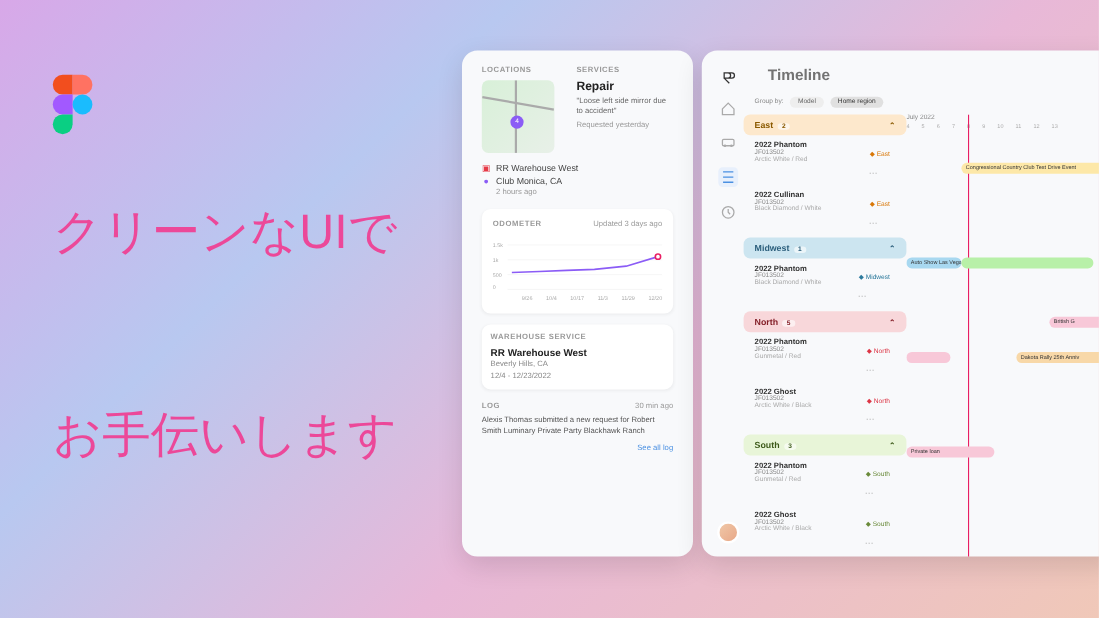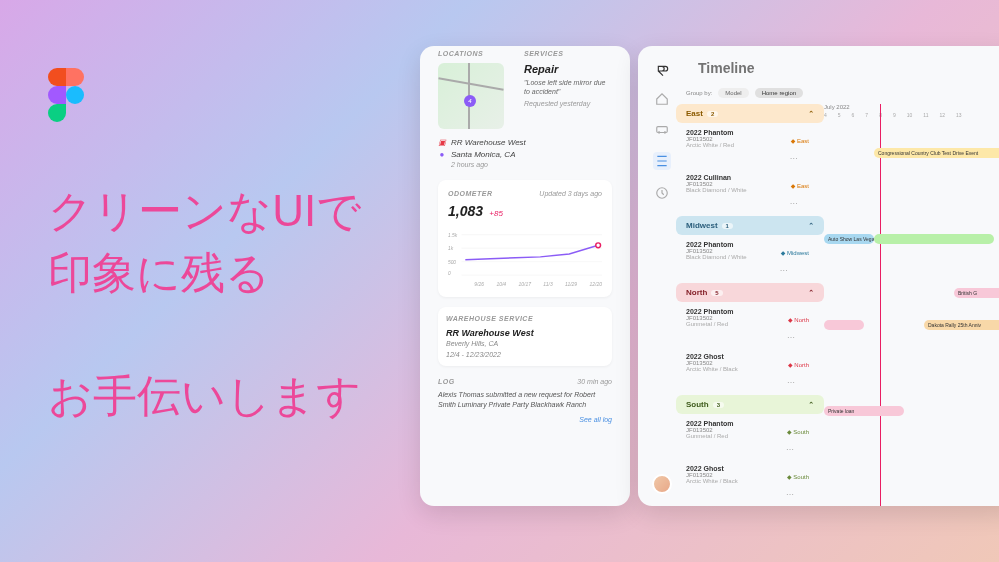--- a/index.html
+++ b/index.html
@@ -10,21 +10,21 @@
 .fig-shape { width: 18px; height: 18px; }
 .tl-red { background: #f24e1e; border-radius: 9px 0 0 9px; }
 .tr-orange { background: #ff7262; border-radius: 0 9px 9px 0; }
 .ml-purple { background: #a259ff; border-radius: 9px 0 0 9px; }
 .mr-blue { background: #1abcfe; border-radius: 50%; }
 .bl-green { background: #0acf83; border-radius: 9px 0 9px 9px; }
 .hero h2 { font-size: 26px; font-weight: 400; color: #2d3748; margin-bottom: 8px; }
 .hero h1 { font-size: 44px; font-weight: 500; color: #ec4899; line-height: 1.4; }
 
 .card { background: #f8f9fb; border-radius: 14px; position: absolute; box-shadow: 0 8px 24px rgba(0,0,0,0.12); }
-.card-left { left: 420px; top: 46px; width: 210px; height: 460px; padding: 4px 18px; font-size: 8px; color: #666; overflow: hidden; font-style: italic; }
+.card-left { left: 420px; top: 46px; width: 210px; height: 460px; padding: 14px 18px; font-size: 8px; color: #666; overflow: hidden; }
 .card-right { left: 638px; top: 46px; width: 380px; height: 460px; overflow: hidden; }
 
 .section-label { font-size: 7px; letter-spacing: 0.5px; color: #999; font-weight: 600; text-transform: uppercase; margin-bottom: 6px; }
 .locations-section { margin-bottom: 12px; }
 .map-placeholder { width: 66px; height: 66px; background: linear-gradient(135deg, #d8f0d8, #e8f0e8); border-radius: 6px; position: relative; overflow: hidden; margin-bottom: 6px; float: left; margin-right: 10px; }
 .map-pin { position: absolute; width: 12px; height: 12px; border-radius: 50%; background: #8b5cf6; color: #fff; font-size: 6px; display: flex; align-items: center; justify-content: center; top: 32px; left: 26px; }
 .map-road { position: absolute; background: #aaa; }
 .services-title { font-size: 11px; font-weight: 600; color: #222; margin-bottom: 3px; }
 .services-desc { font-size: 7px; color: #666; margin-bottom: 4px; line-height: 1.3; }
 .services-req { font-size: 7px; color: #999; }
@@ -118,21 +118,21 @@
     <div class="figma-row">
         <div class="fig-shape ml-purple"></div>
         <div class="fig-shape mr-blue"></div>
       </div>
     <div class="figma-row">
         <div class="fig-shape bl-green"></div>
       </div>
   </div>
   <h1>
     <span>クリーンなUIで</span><br>
-    <span>印象に残る</span><br>
+    <br>
     <br>
     <span>お手伝いします</span>
   </h1>
 </div>
 
 <div class="card card-left">
   <div class="locations-section">
     <div style="display:flex; gap:10px;">
       <div style="flex:0 0 66px;">
         <div class="section-label">LOCATIONS</div>
@@ -149,33 +149,29 @@
         <div class="services-req">Requested yesterday</div>
       </div>
     </div>
     <div class="clear"></div>
     <div class="location-row">
       <span class="loc-icon loc-icon-red">▣</span>
       <span>RR Warehouse West</span>
     </div>
     <div class="location-row">
       <span class="loc-icon loc-icon-purple">●</span>
-      <span>Santa Monica, CA</span>
+      <span>Club Monica, CA</span>
     </div>
     <div class="loc-time">2 hours ago</div>
   </div>
 
   <div class="subcard">
     <div class="odo-head">
       <span class="section-label" style="margin:0">ODOMETER</span>
       <span class="odo-updated">Updated 3 days ago</span>
-    </div>
-    <div>
-      <span class="odo-val">1,083</span>
-      <span class="odo-delta">+85</span>
     </div>
     <div class="chart-box">
       <svg class="chart-svg" viewBox="0 0 160 50">
         <text x="0" y="8" font-size="5" fill="#aaa">1.5k</text>
         <text x="0" y="22" font-size="5" fill="#aaa">1k</text>
         <text x="0" y="36" font-size="5" fill="#aaa">500</text>
         <text x="0" y="48" font-size="5" fill="#aaa">0</text>
         <line x1="14" y1="6" x2="160" y2="6" stroke="#eee" stroke-width="0.5"></line>
         <line x1="14" y1="20" x2="160" y2="20" stroke="#eee" stroke-width="0.5"></line>
         <line x1="14" y1="34" x2="160" y2="34" stroke="#eee" stroke-width="0.5"></line>

